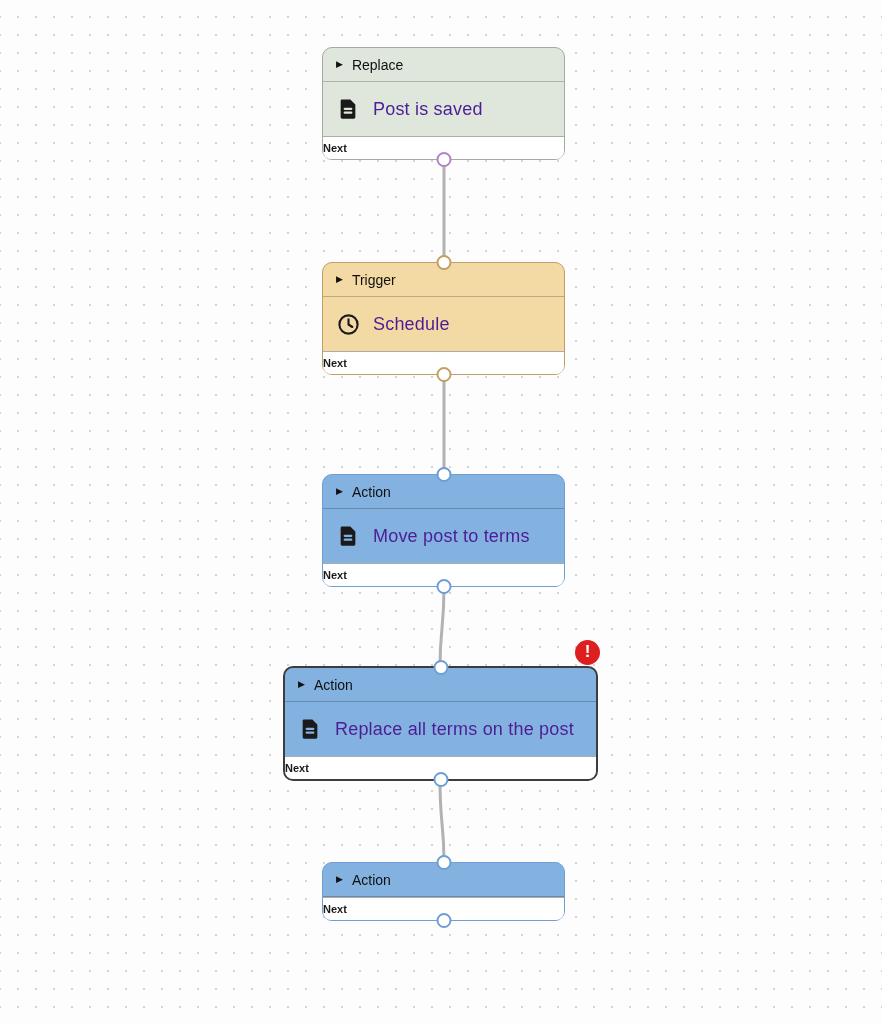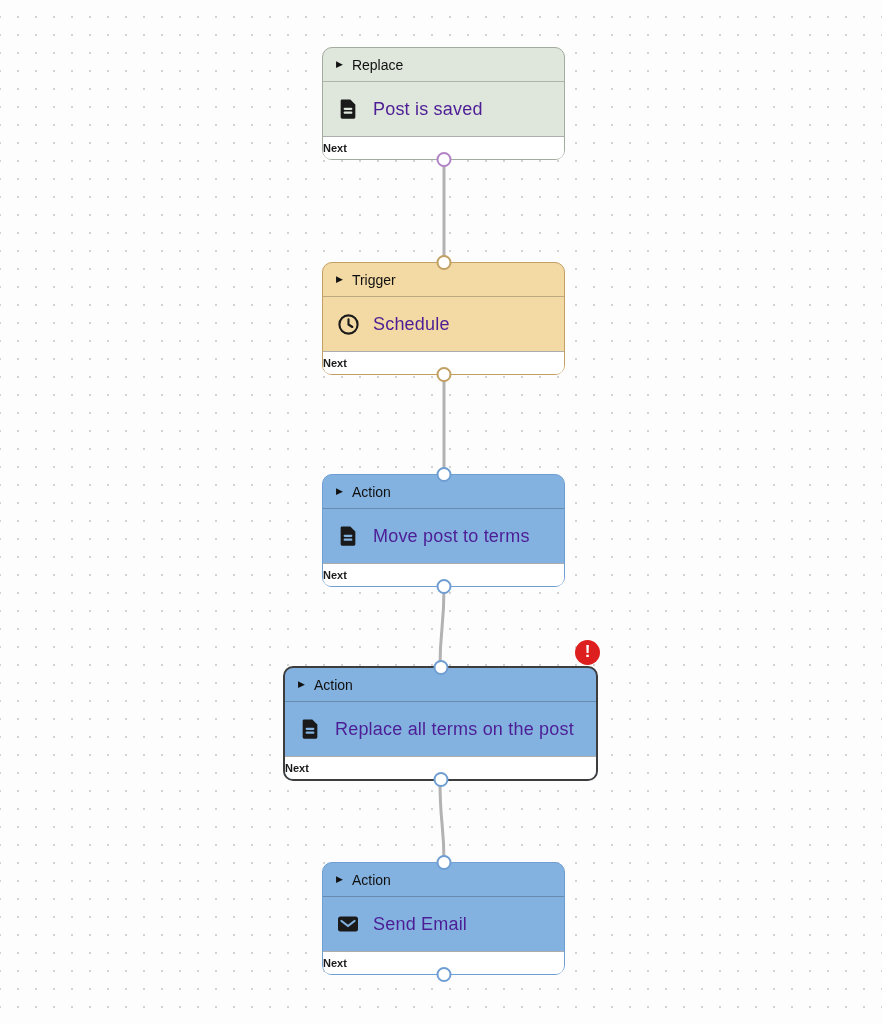--- a/index.html
+++ b/index.html
@@ -148,28 +148,19 @@
     </div>
     <span class="port out p-blue"></span>
   </div>
 
   <div class="node t-action n5">
     <span class="port in p-blue"></span>
     <div class="hdr">
       <span class="arrow">▶</span>
       <span>Action</span>
     </div>
-    <div class="bdy">
-      <span class="ico">
-        <svg width="24" height="24" viewBox="0 0 24 24">
-          <rect x="2" y="4.5" width="20" height="15" rx="2.5" fill="#1a1a1a"></rect>
-          <path d="M5.5 9 L12 14 L18.5 9" fill="none" stroke="#83b2e0" stroke-width="2.2" stroke-linecap="round" stroke-linejoin="round"></path>
-        </svg>
-      </span>
-      <span>Send Email</span>
-    </div>
     <div class="ftr">
       <span>Next</span>
     </div>
     <span class="port out p-blue"></span>
   </div>
 
 </div>
 
 </body></html>

